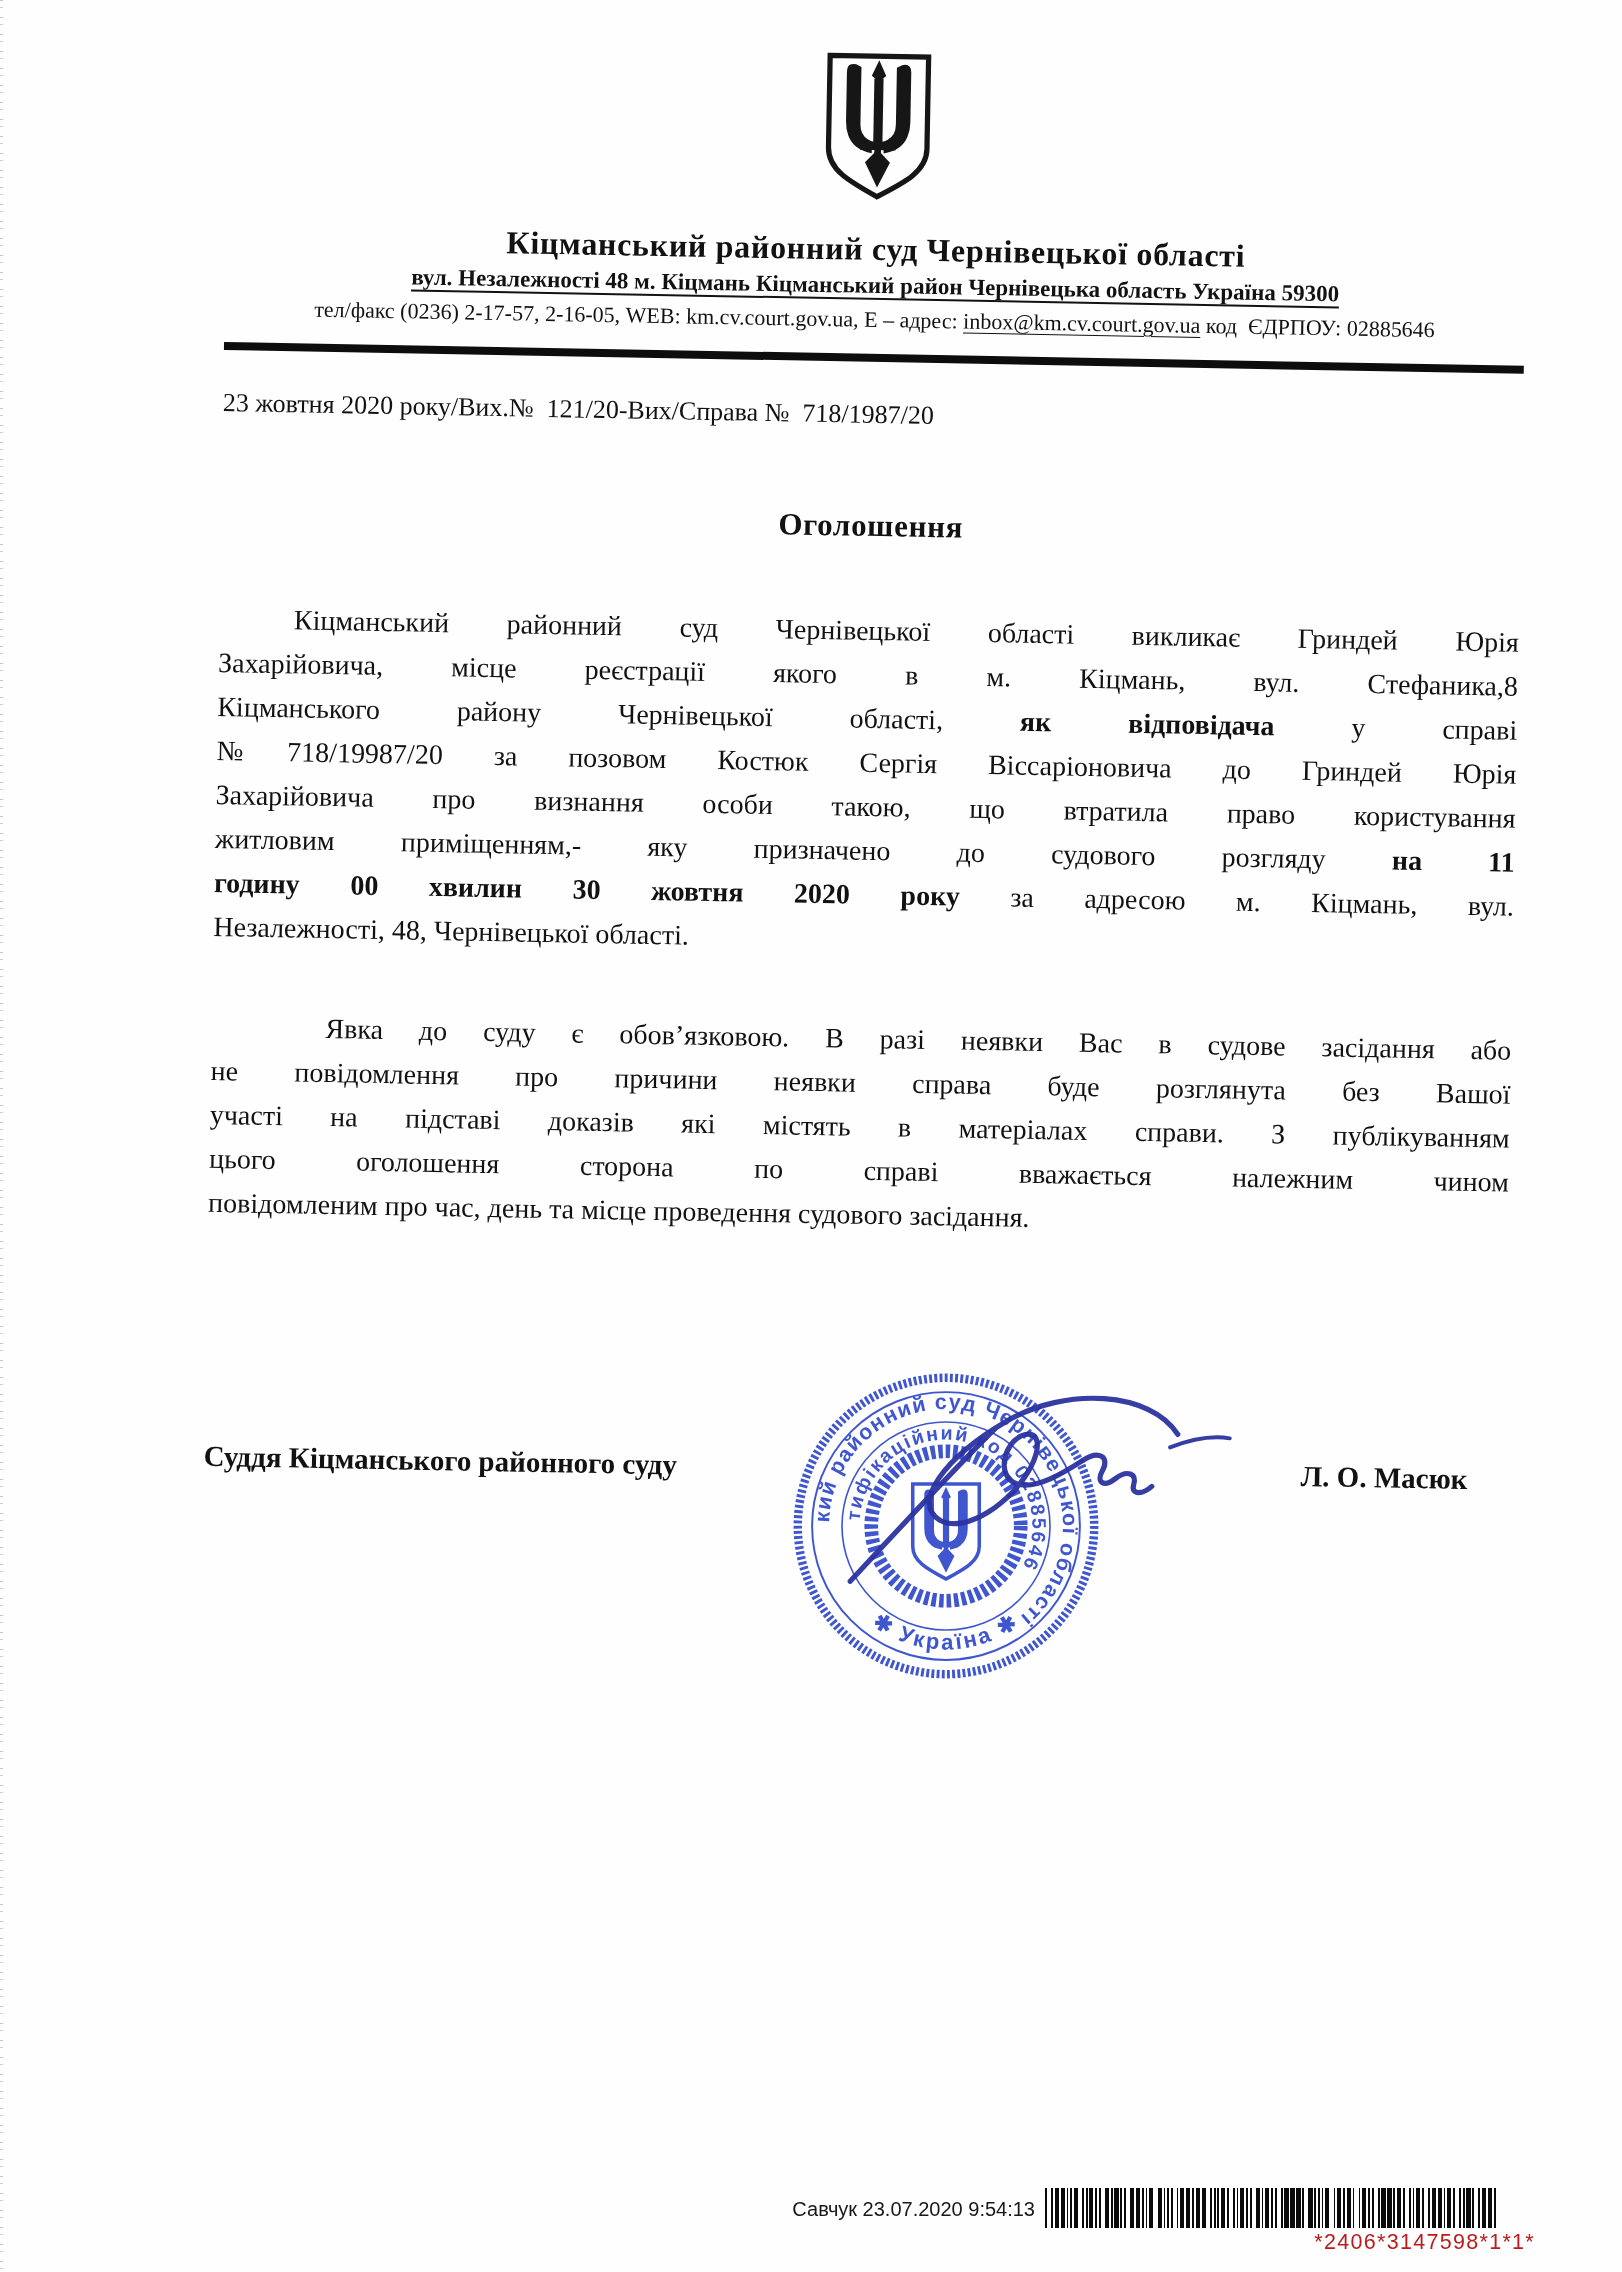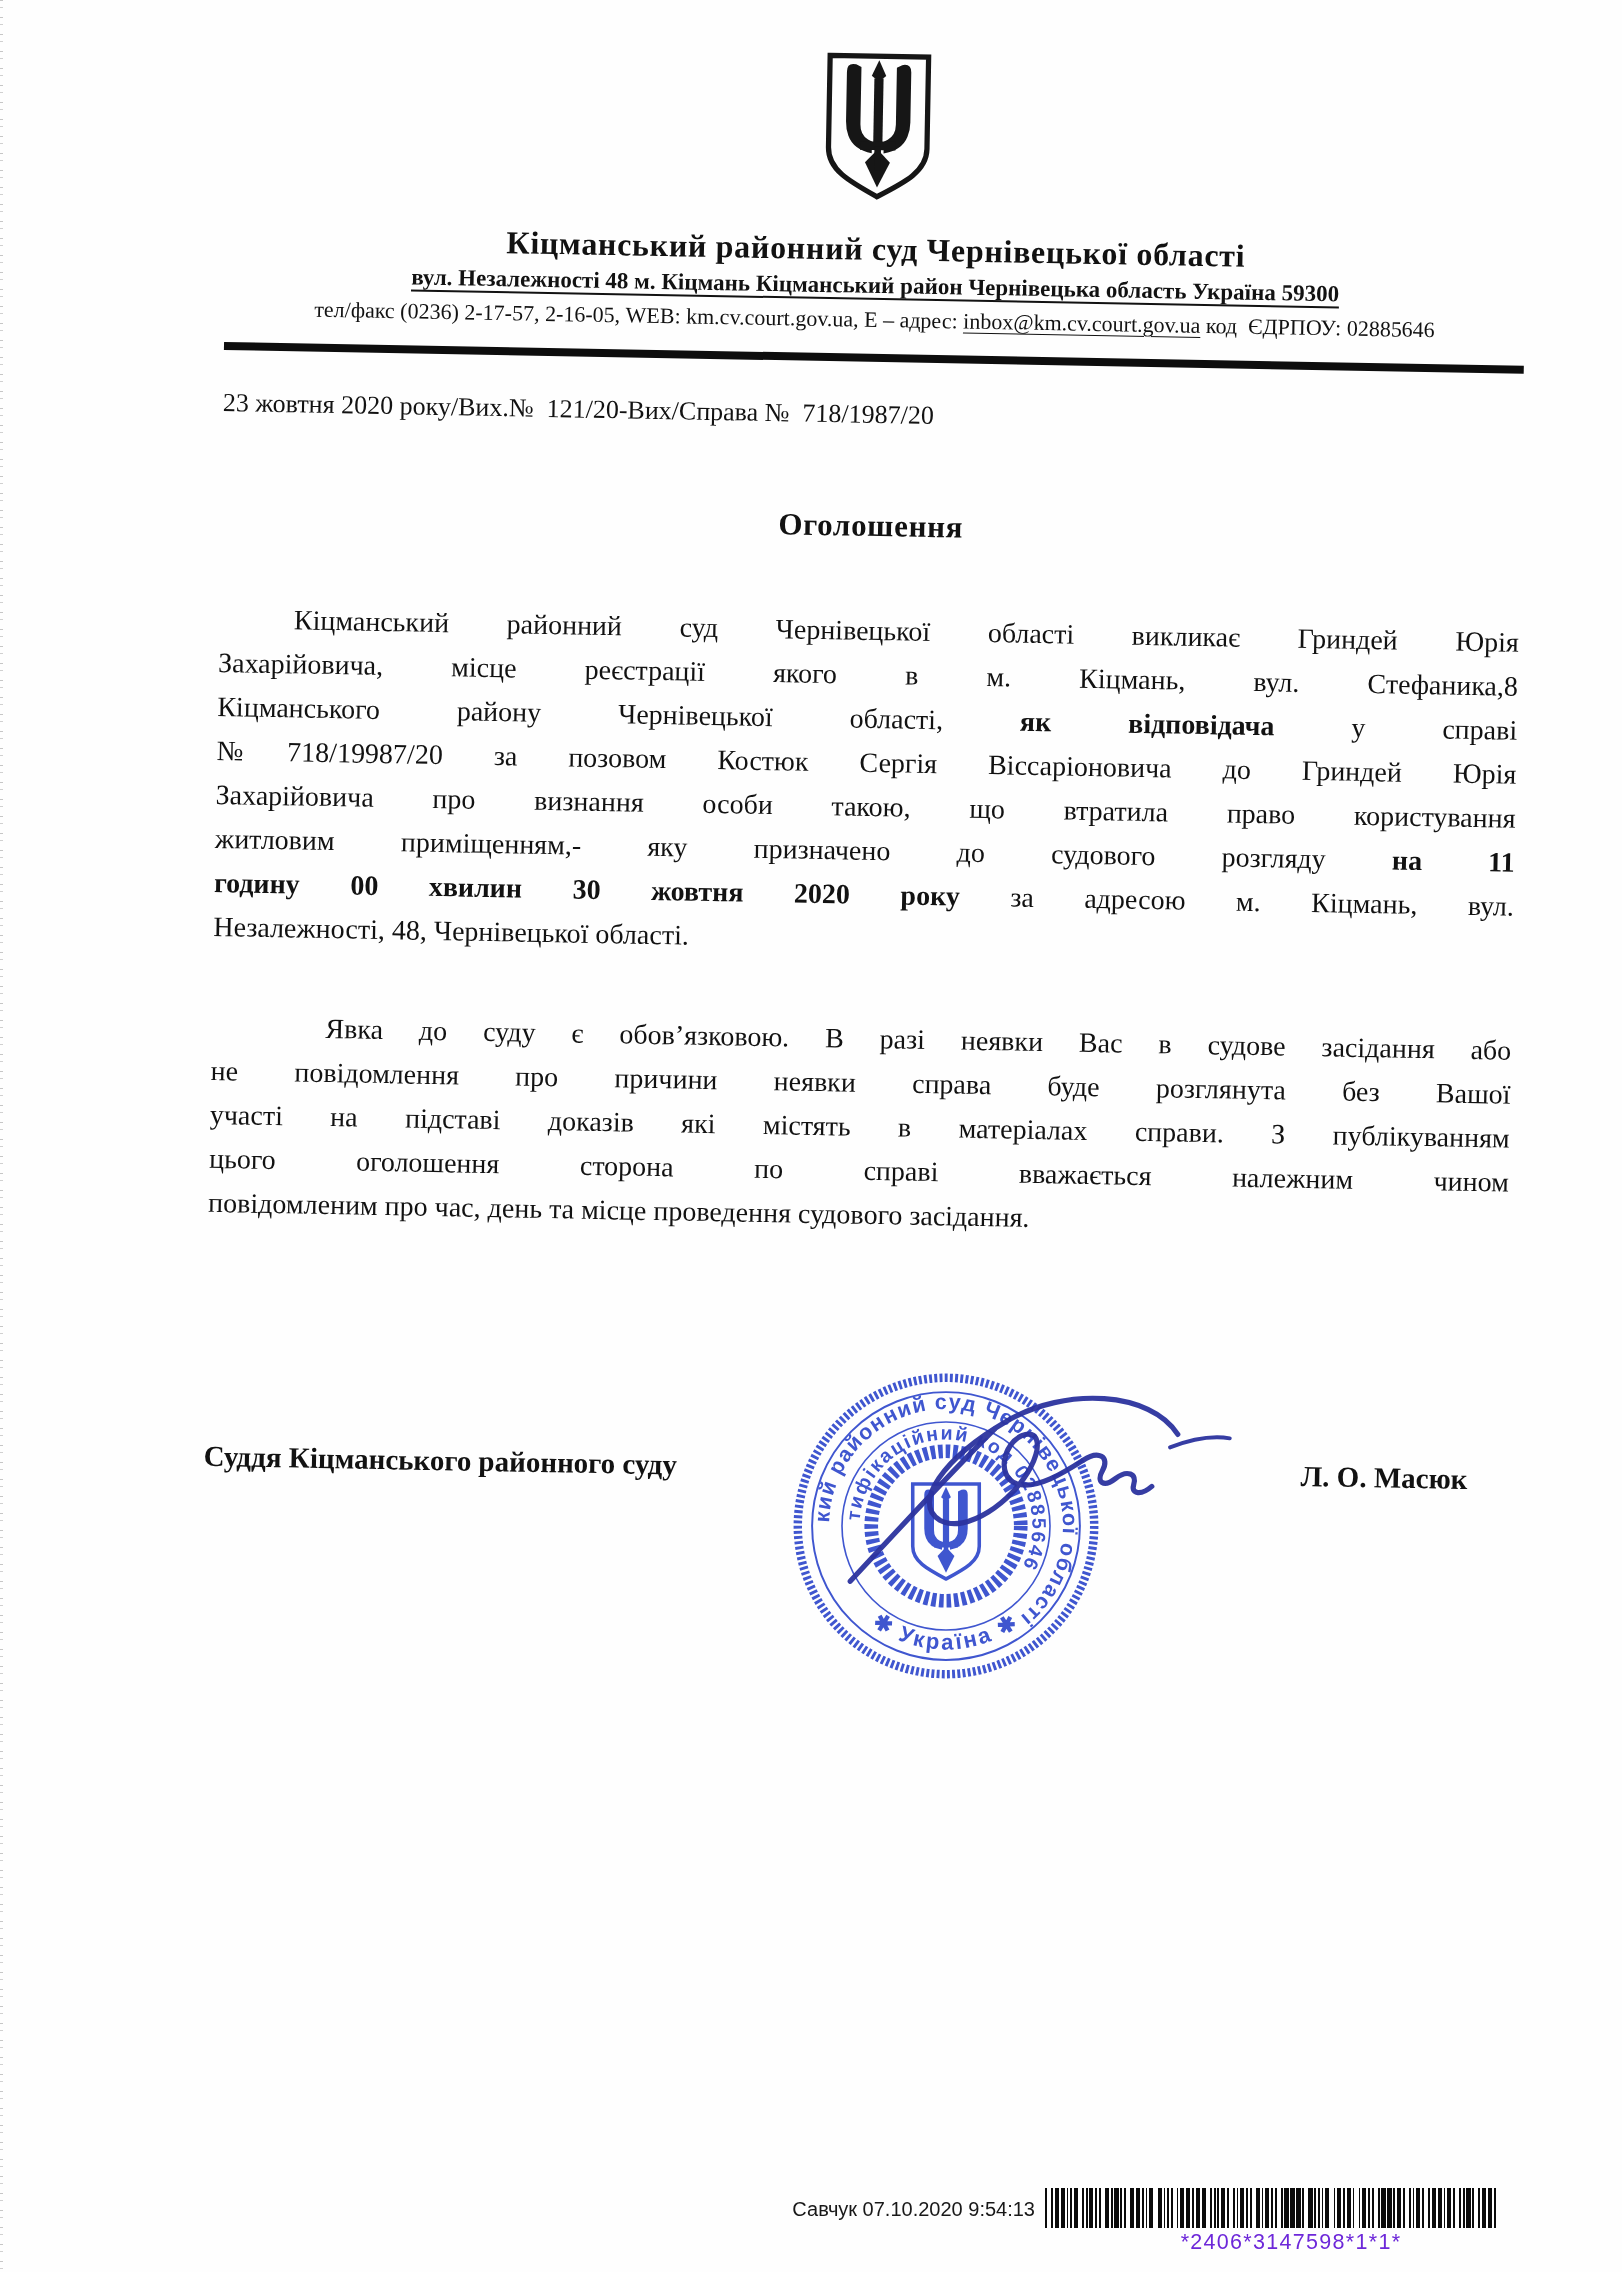--- a/index.html
+++ b/index.html
@@ -40,22 +40,22 @@
   .stamp text{font-family:"Liberation Sans",sans-serif;font-weight:bold;}
   .handsign{position:absolute;left:819px;top:1372px;width:455px;height:247px;opacity:.95;}
   
   .footer-block{position:absolute;left:1047px;top:2124px;width:488px;text-align:center;
     font-family:"Liberation Sans",sans-serif;font-size:19.5px;line-height:22px;color:#181818;}
   .scan-note{position:absolute;left:735px;top:2198px;width:300px;text-align:right;
     font-family:"Liberation Sans",sans-serif;font-size:20px;color:#181818;}
   .barcode{position:absolute;left:1045px;top:2188px;height:40px;display:flex;align-items:stretch;}
   .barcode .bar{background:#0a0a0a;flex:0 0 auto;height:100%;}
   .barcode .sp{flex:0 0 auto;height:100%;}
-  .barcode-label{position:absolute;left:1047px;top:2230px;width:488px;text-align:center;
-    font-family:"Liberation Sans",sans-serif;font-size:21.5px;letter-spacing:1.3px;color:#6d28d9;}
+  .barcode-label{position:absolute;left:1047px;top:2230px;width:488px;text-align:right;
+    font-family:"Liberation Sans",sans-serif;font-size:21.5px;letter-spacing:1.3px;color:#b91c1c;}
 </style>
 </head>
 <body>
 
 <div class="page">
   <div class="edge-noise"></div>
 
   <svg width="0" height="0" style="position:absolute">
     <defs>
 
@@ -148,21 +148,21 @@
 
   <svg class="handsign" viewBox="1260 2110 700 380">
     <g fill="none" stroke="#2c339f" stroke-width="8" stroke-linecap="round">
       <path d="M 1812 2206 C 1770 2140 1640 2132 1548 2186 C 1452 2242 1402 2312 1446 2338 C 1486 2360 1558 2310 1586 2256 C 1604 2220 1596 2198 1572 2208 C 1544 2220 1532 2270 1564 2282 C 1594 2292 1638 2264 1666 2246"></path>
       <path d="M 1666 2246 C 1690 2230 1708 2240 1696 2262 C 1686 2280 1698 2288 1716 2274 C 1734 2260 1750 2266 1744 2284 C 1740 2298 1756 2300 1772 2286"></path>
       <path d="M 1530 2198 C 1460 2268 1382 2352 1308 2432"></path>
       <path d="M 1800 2226 C 1836 2212 1868 2208 1892 2212" stroke-width="6"></path>
     </g>
   </svg>
 
-  <div class="scan-note">Савчук 07.10.2020 9:54:13</div>
+  <div class="scan-note">Савчук 23.07.2020 9:54:13</div>
   <div class="barcode" id="barcode">
       <div class="bar" style="width: 1.8px;"></div>
       <div class="sp" style="width: 4.2px;"></div>
       <div class="bar" style="width: 1.8px;"></div>
       <div class="sp" style="width: 1.8px;"></div>
       <div class="bar" style="width: 4.2px;"></div>
       <div class="sp" style="width: 1.8px;"></div>
       <div class="bar" style="width: 4.2px;"></div>
       <div class="sp" style="width: 1.8px;"></div>
       <div class="bar" style="width: 1.8px;"></div>

